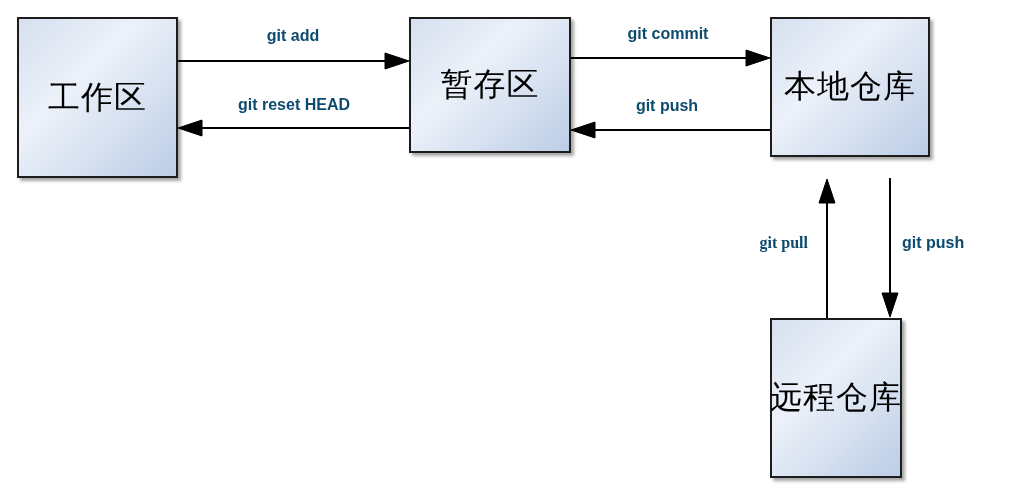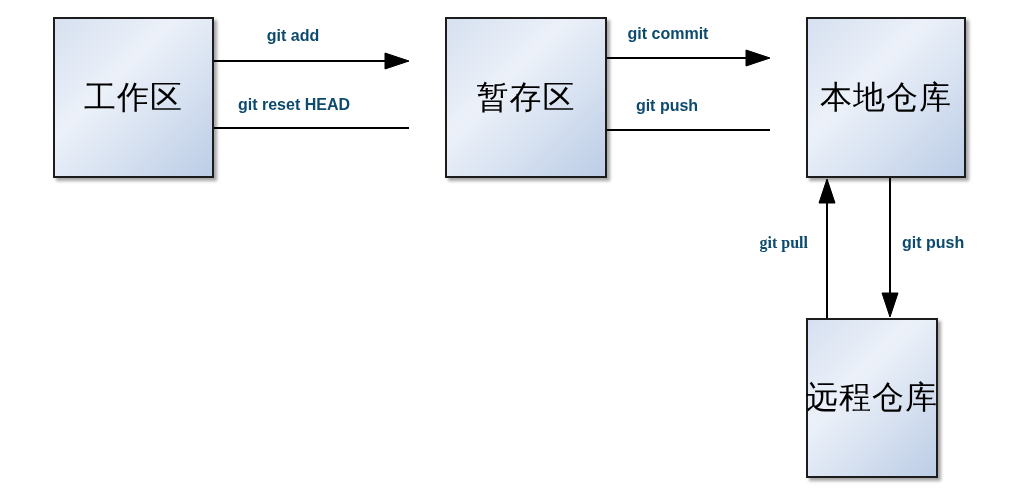--- a/index.html
+++ b/index.html
@@ -32,21 +32,20 @@
   }
   .node {
     position: absolute;
     box-sizing: border-box;
     border: 2px solid #1c1c1c;
     background: linear-gradient(135deg, #d6e0f0 0%, #ecf1f9 38%, #bccde6 100%);
     box-shadow: 3px 3px 3px rgba(0,0,0,0.35);
     display: flex;
     align-items: center;
     justify-content: center;
-    margin-left: 36px;
   }
   .node-label {
     font-family: "DejaVu Serif", "Liberation Serif", serif;
     font-size: 32px;
     color: #000000;
     letter-spacing: 1px;
     white-space: nowrap;
   }
   .edge-label {
     position: absolute;
@@ -99,25 +98,25 @@
     <g>
       <line x1="890" y1="178" x2="890" y2="296"></line>
       <polygon points="890,317 882,293 898,293"></polygon>
     </g>
   </svg>
 
   <div class="node" style="left:17px; top:17px; width:161px; height:161px;">
     <span class="node-label">工作区</span>
   </div>
 
-  <div class="node" style="left:409px; top:17px; width:162px; height:161px;">
+  <div class="node" style="left:409px; top:17px; width:162px; height:136px;">
     <span class="node-label">暂存区</span>
   </div>
 
-  <div class="node" style="left:770px; top:17px; width:160px; height:161px;">
+  <div class="node" style="left:770px; top:17px; width:160px; height:140px;">
     <span class="node-label">本地仓库</span>
   </div>
 
   <div class="node" style="left:770px; top:318px; width:132px; height:160px;">
     <span class="node-label">远程仓库</span>
   </div>
 
   <div class="edge-label centered" style="left:293px; top:27px;">git add</div>
 
   <div class="edge-label centered" style="left:294px; top:96px;">git reset HEAD</div>

